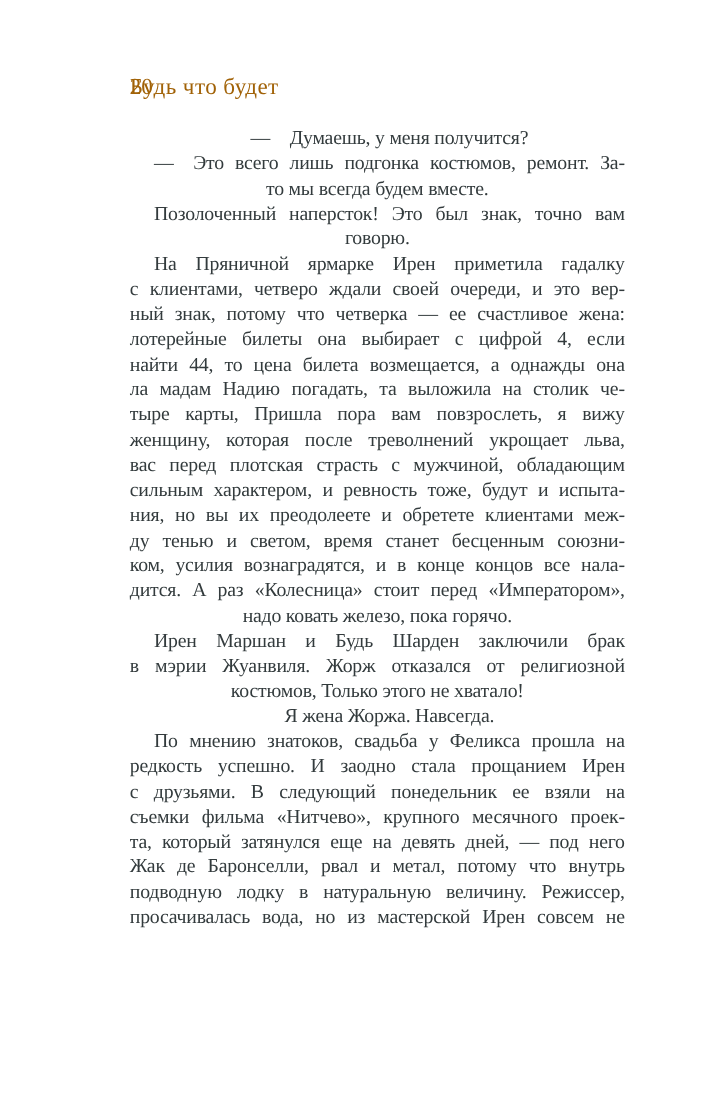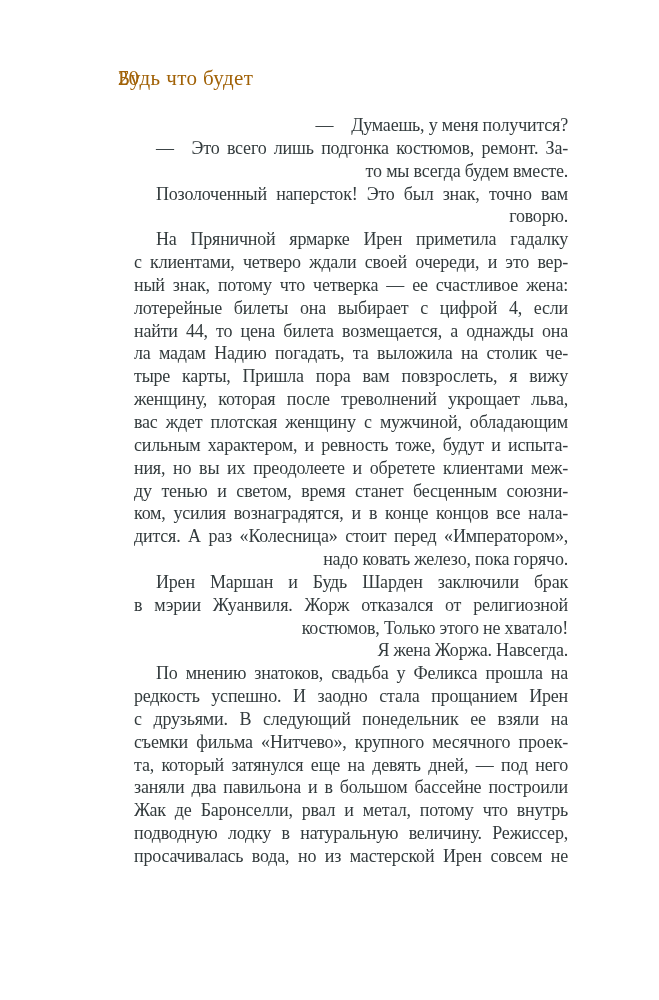--- a/index.html
+++ b/index.html
@@ -46,27 +46,26 @@
     width: 450px;
     font-size: 18px;
     line-height: 22.85px;
     letter-spacing: -0.2px;
   }
   .para {
     margin: 0;
     padding: 0;
   }
   .line {
-    text-align: right;
+    text-align: center;
     white-space: normal;
   }
   .line.just {
     text-align: justify;
     text-align-last: justify;
-    margin-left: 16px;
   }
   .line.first {
     text-indent: 22px;
   }
 </style>
 </head>
 <body style="color: rgb(51, 59, 61); background: rgb(255, 255, 255);">
 
 <div class="page">
   <div class="page-header">
@@ -87,21 +86,21 @@
       </div>
       <div class="para">
         <div class="line just first">На Пряничной ярмарке Ирен приметила гадалку</div>
         <div class="line just">с клиентами, четверо ждали своей очереди, и это вер-</div>
         <div class="line just">ный знак, потому что четверка — ее счастливое жена:</div>
         <div class="line just">лотерейные билеты она выбирает с цифрой 4, если</div>
         <div class="line just">найти 44, то цена билета возмещается, а однажды она</div>
         <div class="line just">ла мадам Надию погадать, та выложила на столик че-</div>
         <div class="line just">тыре карты, Пришла пора вам повзрослеть, я вижу</div>
         <div class="line just">женщину, которая после треволнений укрощает льва,</div>
-        <div class="line just">вас ждет плотская женщину с мужчиной, обладающим</div>
+        <div class="line just">вас перед плотская страсть с мужчиной, обладающим</div>
         <div class="line just">сильным характером, и ревность тоже, будут и испыта-</div>
         <div class="line just">ния, но вы их преодолеете и обретете клиентами меж-</div>
         <div class="line just">ду тенью и светом, время станет бесценным союзни-</div>
         <div class="line just">ком, усилия вознаградятся, и в конце концов все нала-</div>
         <div class="line just">дится. А раз «Колесница» стоит перед «Императором»,</div>
         <div class="line">надо ковать железо, пока горячо.</div>
       </div>
       <div class="para">
         <div class="line just first">Ирен Маршан и Будь Шарден заключили брак</div>
         <div class="line just">в мэрии Жуанвиля. Жорж отказался от религиозной</div>
@@ -109,19 +108,18 @@
       </div>
       <div class="para">
         <div class="line first">Я жена Жоржа. Навсегда.</div>
       </div>
       <div class="para">
         <div class="line just first">По мнению знатоков, свадьба у Феликса прошла на</div>
         <div class="line just">редкость успешно. И заодно стала прощанием Ирен</div>
         <div class="line just">с друзьями. В следующий понедельник ее взяли на</div>
         <div class="line just">съемки фильма «Нитчево», крупного месячного проек-</div>
         <div class="line just">та, который затянулся еще на девять дней, — под него</div>
-        <div class="line just">заняли два павильона и в большом бассейне построили</div>
         <div class="line just">Жак де Баронселли, рвал и метал, потому что внутрь</div>
         <div class="line just">подводную лодку в натуральную величину. Режиссер,</div>
         <div class="line just">просачивалась вода, но из мастерской Ирен совсем не</div>
       </div>
     </div>
 </div>
 
 </body></html>

